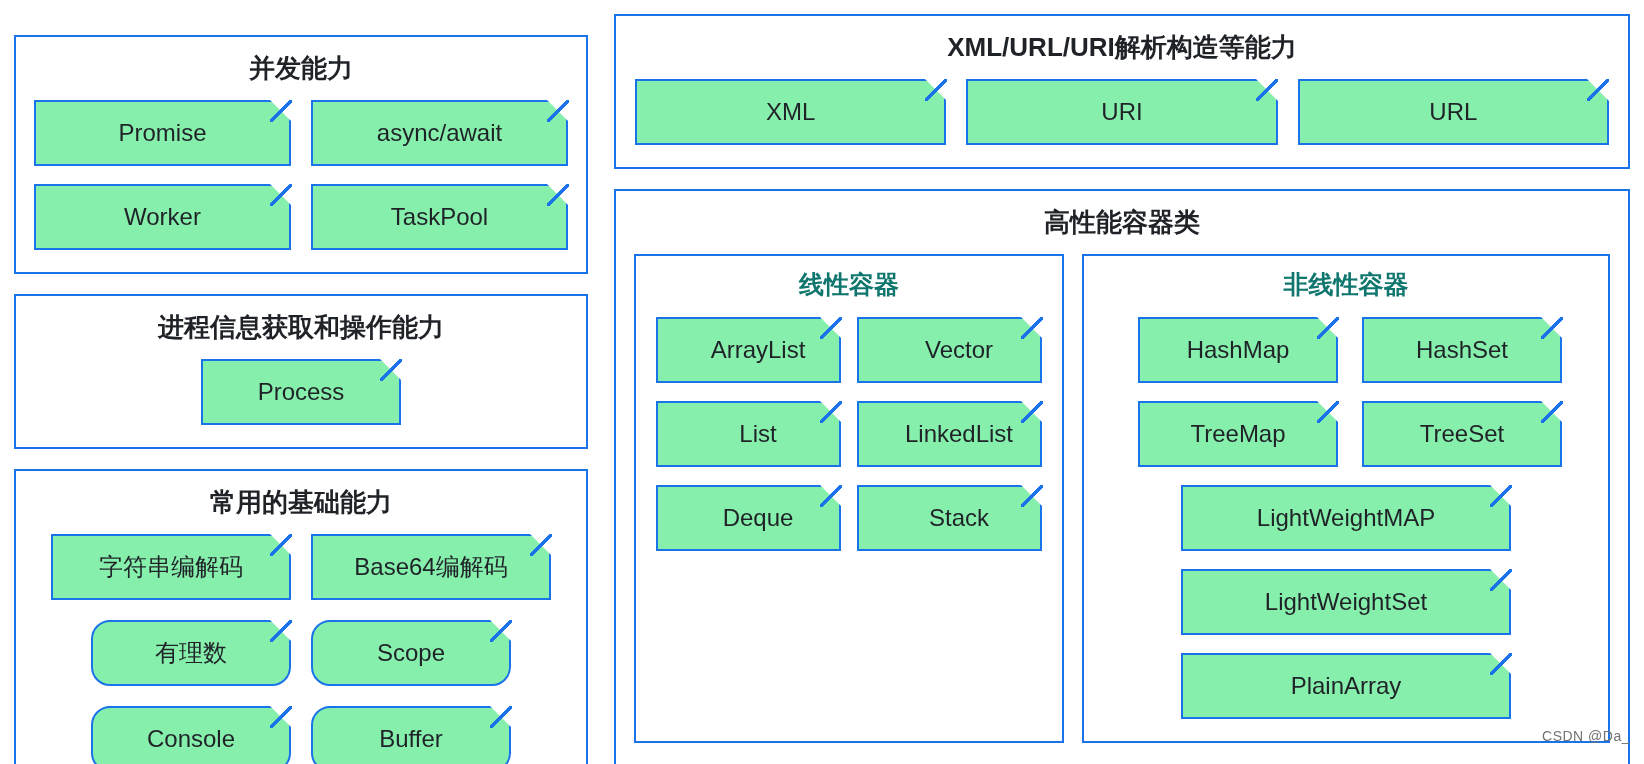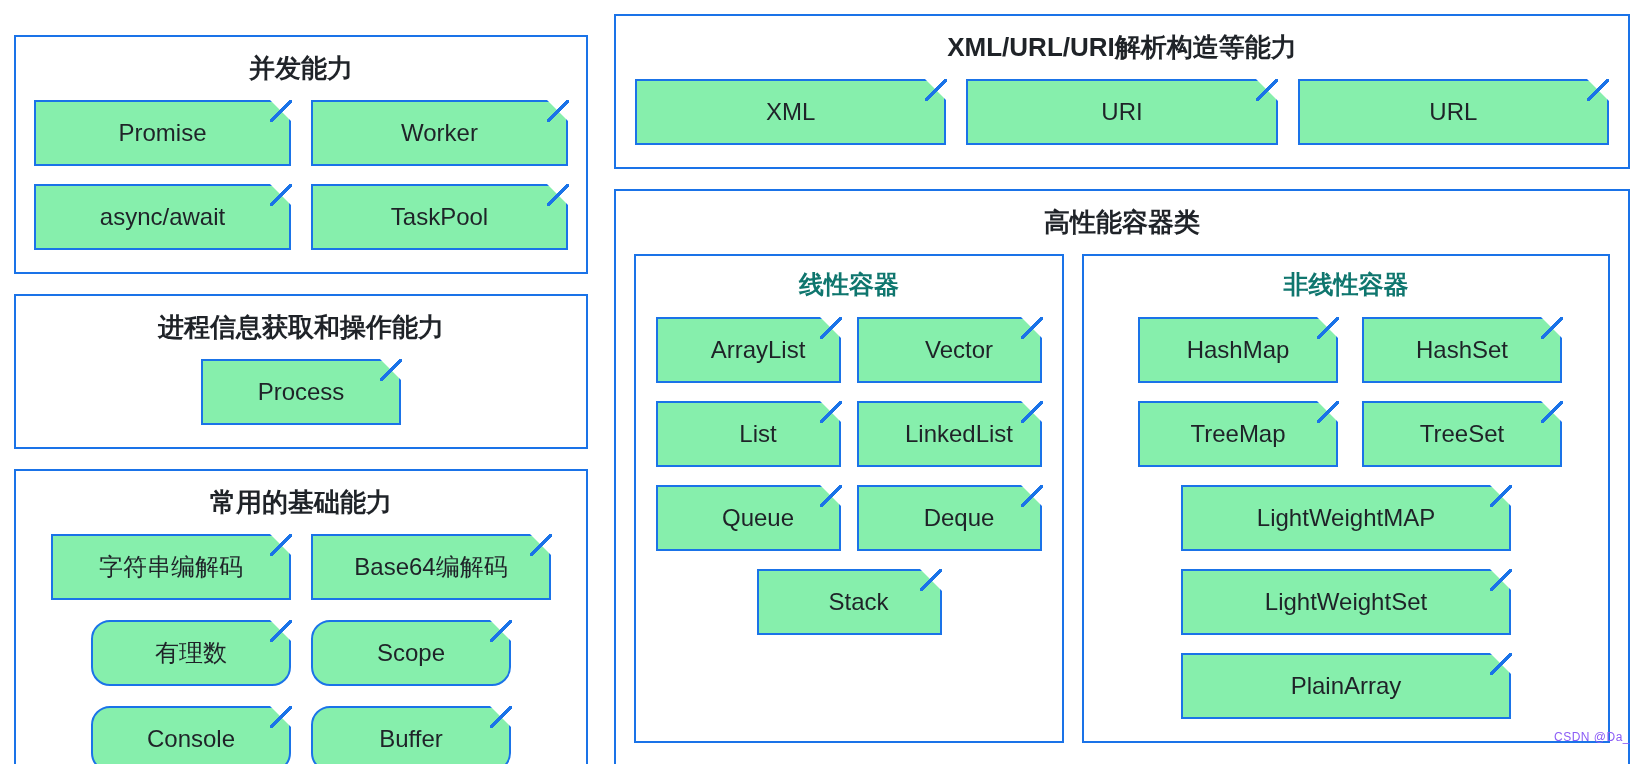--- a/index.html
+++ b/index.html
@@ -131,38 +131,38 @@
     justify-content: flex-start;
   }
   .basic-grid .chip { width: 240px; }
   .basic-grid .chip.narrow { width: 200px; border-radius: 19px; }
   .basic-row { display: flex; gap: 20px; justify-content: center; width:100%;}
 
   .watermark {
     position: fixed;
     bottom: 20px;
     right: 14px;
-    font-size: 12px;
-    color: #8b5cf6;
+    font-size: 14px;
+    color: #737373;
     letter-spacing: 0.5px;
   }
 </style>
 </head>
 <body>
 
 <div class="layout">
 
   <div class="left-col">
 
     <div class="panel">
       <div class="panel-title">并发能力</div>
       <div class="items-grid two-col">
         <div class="chip">Promise</div>
+        <div class="chip">async/await</div>
         <div class="chip">Worker</div>
-        <div class="chip">async/await</div>
         <div class="chip">TaskPool</div>
       </div>
     </div>
 
     <div class="panel">
       <div class="panel-title">进程信息获取和操作能力</div>
       <div class="items-grid one-col">
         <div class="chip">Process</div>
       </div>
     </div>
@@ -202,21 +202,20 @@
       <div class="panel-title">高性能容器类</div>
       <div class="sub-panels">
 
         <div class="sub-panel linear">
           <div class="sub-title">线性容器</div>
           <div class="sub-grid">
             <div class="chip">ArrayList</div>
             <div class="chip">Vector</div>
             <div class="chip">List</div>
             <div class="chip">LinkedList</div>
-            <div class="chip">Queue</div>
             <div class="chip">Deque</div>
             <div class="chip">Stack</div>
           </div>
         </div>
 
         <div class="sub-panel nonlinear">
           <div class="sub-title">非线性容器</div>
           <div class="nonlinear-grid">
             <div class="pair">
               <div class="chip">HashMap</div>

